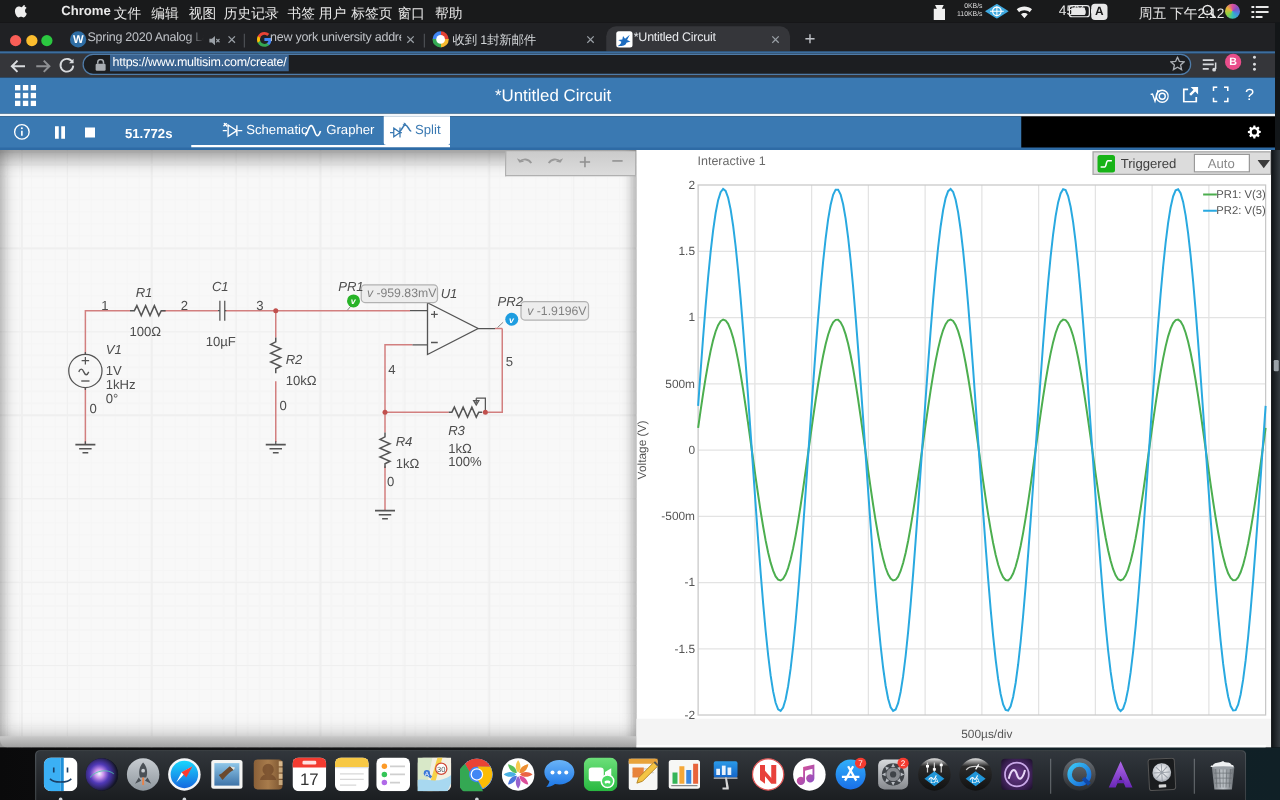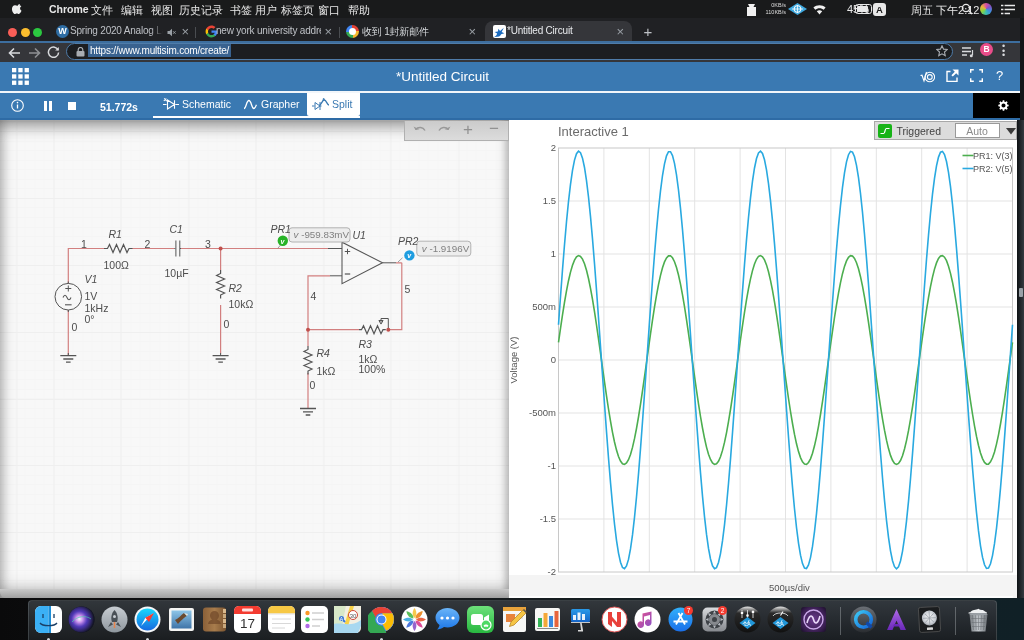--- a/index.html
+++ b/index.html
@@ -16,21 +16,21 @@
 .tab .ttl{position:absolute;left:26px;top:4px;white-space:nowrap;overflow:hidden;}
 .tab .x{position:absolute;top:3px;right:6px;color:#9aa0a6;font-size:13px;}
 .tsep{position:absolute;top:9px;width:1px;height:11px;background:#4a4d51;}
 #blueline{position:absolute;left:0;top:41px;width:1024px;height:2px;background:#3d6e9e;}
 
 #ctoolbar{position:absolute;left:0;top:43px;width:1024px;height:19px;background:#35363a;}
 #urlpill{position:absolute;left:66px;top:-0.5px;width:887px;height:17px;border-radius:9px;background:#1c1e21;border:1.5px solid #4f7ca9;}
 
 #mshead{position:absolute;left:0;top:62px;width:1019.5px;height:29px;background:#3a79b2;color:#fff;}
 #mssep{position:absolute;left:0;top:91px;width:1019.5px;height:2px;background:#f2f6fa;}
-#mstool{position:absolute;left:0;top:93px;width:973px;height:26px;background:#3a79b2;color:#fff;padding-left:45px;}
+#mstool{position:absolute;left:0;top:93px;width:817px;height:26px;background:#3a79b2;color:#fff;padding-left:45px;}
 #msline{position:absolute;left:0;top:118px;width:1019.5px;height:2px;background:#2e6ba5;}
 .mstab{position:absolute;top:0;height:23px;font-size:10.5px;color:#fff;line-height:23px;}
 
 #canvas{position:absolute;left:0;top:120px;width:509px;height:478px;background:#f8f8f8;overflow:hidden;}
 #grapher{position:absolute;left:509px;top:120px;width:508px;height:478px;background:#fff;overflow:hidden;}
 #rband{position:absolute;left:1016.5px;top:120px;width:7.5px;height:478px;background:linear-gradient(90deg,#0e1215,#343b40);}
 #rband2{position:absolute;left:1019.5px;top:62px;width:4.5px;height:58px;background:#121619;}
 #rband3{position:absolute;left:1020px;top:18px;width:4px;height:44px;background:#131618;}
 
 #winbottom{position:absolute;left:0;top:589px;width:509px;height:9px;background:linear-gradient(180deg,#c9c9c9,#a0a0a0);border-radius:0 0 0 6px;}
@@ -197,21 +197,21 @@
 <div id="mstool">
 <svg class="abs" style="left:11px;top:6px" width="13" height="13" viewBox="0 0 13 13">
       <circle cx="6.5" cy="6.5" r="5.8" stroke="#fff" stroke-width="1.1" fill="none"></circle>
       <path d="M6.5 5.5v4" stroke="#fff" stroke-width="1.3"></path>
       <circle cx="6.5" cy="3.6" r="0.8" fill="#fff"></circle>
     </svg>
 <div class="abs" style="left:44px;top:8px;width:3px;height:10px;background:#fff;"></div>
 <div class="abs" style="left:49px;top:8px;width:3px;height:10px;background:#fff;"></div>
 <div class="abs" style="left:68px;top:8.5px;width:8px;height:8px;background:#fff;"></div>
 <div class="abs" style="left:100px;top:7.5px;font-size:10.5px;font-weight:bold;">51.772s</div>
-<div class="mstab" style="left:153px;width:86px;text-align:right;">
+<div class="mstab" style="left:168px;width:86px;text-align:right;">
   <svg class="abs" style="left:10px;top:5px" width="16" height="13" viewBox="0 0 16 13">
         <g stroke="#fff" stroke-width="1.1" fill="none">
           <path d="M0 6.5h3.5M12.5 6.5h3.5M4.5 2L11.5 6.5 4.5 11zM11.5 2.2v8.6"></path>
           <path d="M1.2 0.4l2.6 2.8M0.8 2.9L3.4 0.6"></path>
         </g>
       </svg>
   <span style="position:absolute;left:29px;">Schematic</span>
 </div>
 <div class="mstab" style="left:239px;width:68px;">
   <svg class="abs" style="left:4px;top:6px" width="15" height="11" viewBox="0 0 15 11">
@@ -319,21 +319,21 @@
 <text x="84.5" y="191.5">1kHz</text>
 <text x="84.5" y="202.5">0°</text>
 <text x="228.5" y="188">10kΩ</text>
 <text x="316.5" y="254.5">1kΩ</text>
 <text x="358.5" y="242.5">1kΩ</text>
 <text x="358.5" y="252.5">100%</text>
 </g>
 </svg>
 </div>
 <div id="grapher">
-<div class="abs" style="left:49px;top:4px;font-size:13px;color:#6b6b6b;">Interactive 1</div>
+<div class="abs" style="left:49px;top:4px;font-size:10px;color:#6b6b6b;">Interactive 1</div>
 <div class="abs" style="left:364.5px;top:0.5px;width:143px;height:19.5px;background:#dcdcdc;border:1px solid #a8a8a8;">
  <div class="abs" style="left:3.5px;top:2px;width:14px;height:14px;background:#17b317;border-radius:2px;"><svg width="14" height="14" viewBox="0 0 14 14">
           <path d="M2.5 9.5h3.2C7.2 9.5 6.8 4.5 8.3 4.5H11.5" stroke="#fff" stroke-width="1.2" fill="none"></path>
         </svg></div>
  <div class="abs" style="left:22px;top:3.5px;font-size:10.5px;color:#3f3f3f;">Triggered</div>
  <div class="abs" style="left:80px;top:1.5px;width:45px;height:15px;background:#fff;border:1px solid #999;font-size:10.5px;color:#8a8a8a;text-align:center;line-height:14px;">Auto</div>
  <svg class="abs" style="left:131px;top:6.5px" width="10" height="7" viewBox="0 0 10 7">
         <path d="M0 0h10L5 6.5z" fill="#3a3a3a"></path>
       </svg>
 </div>

